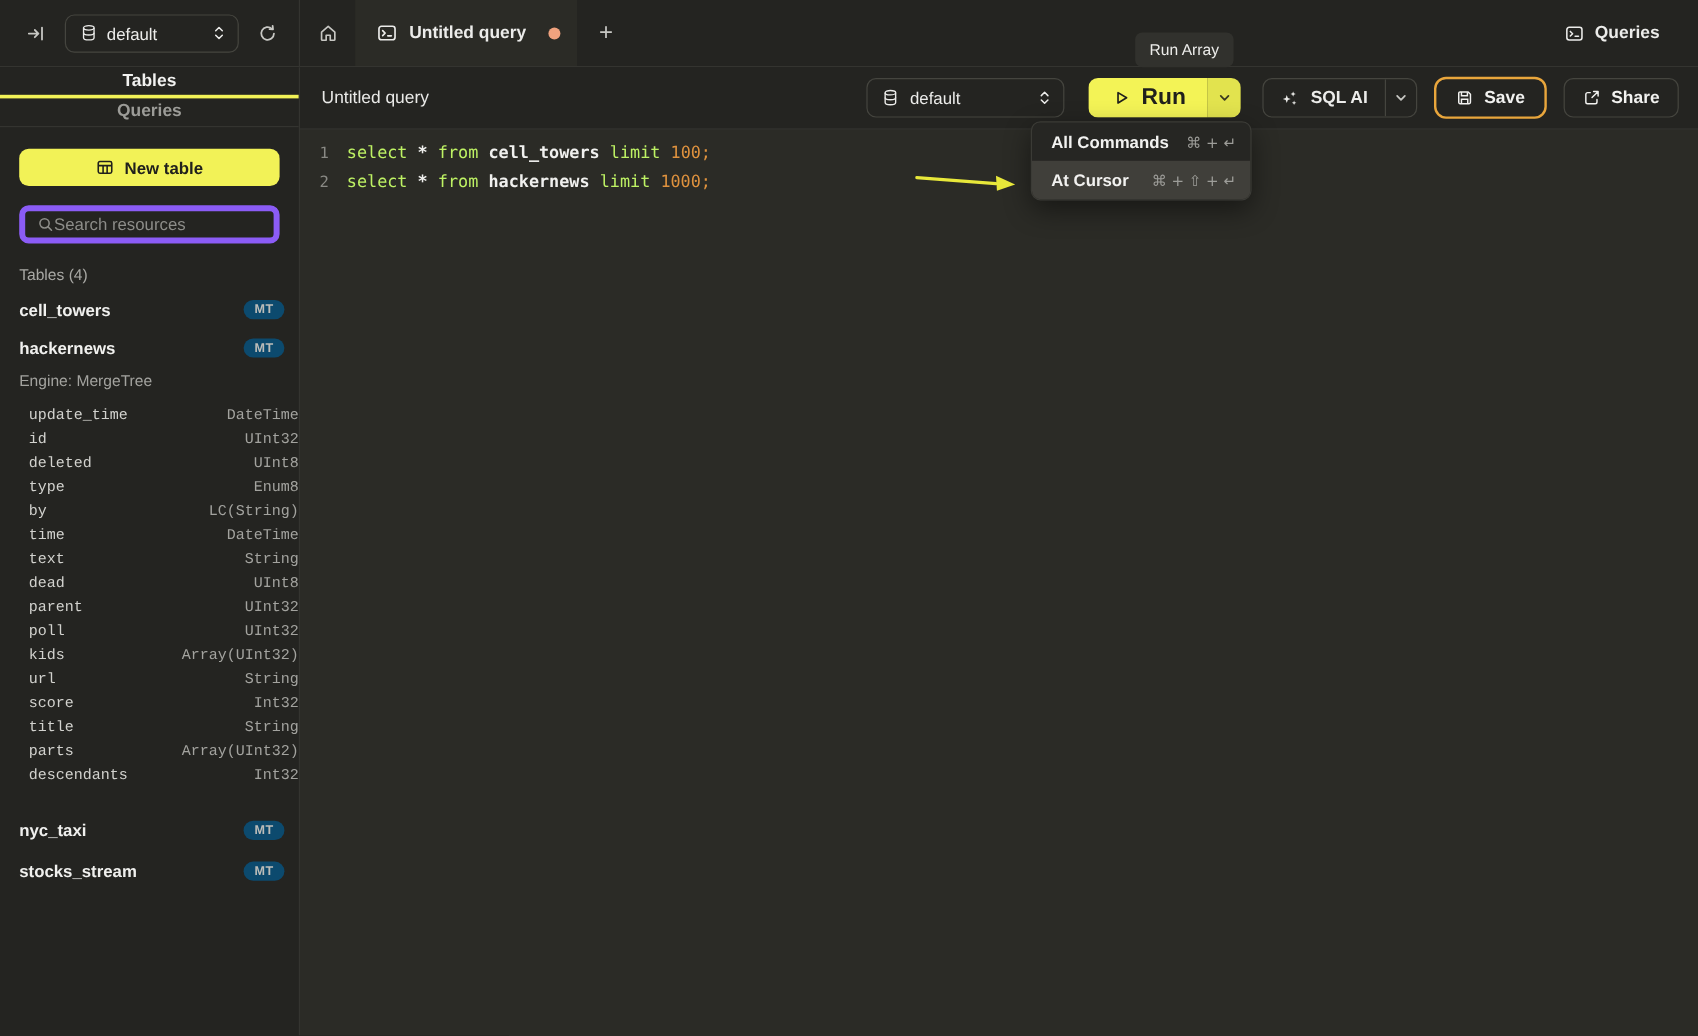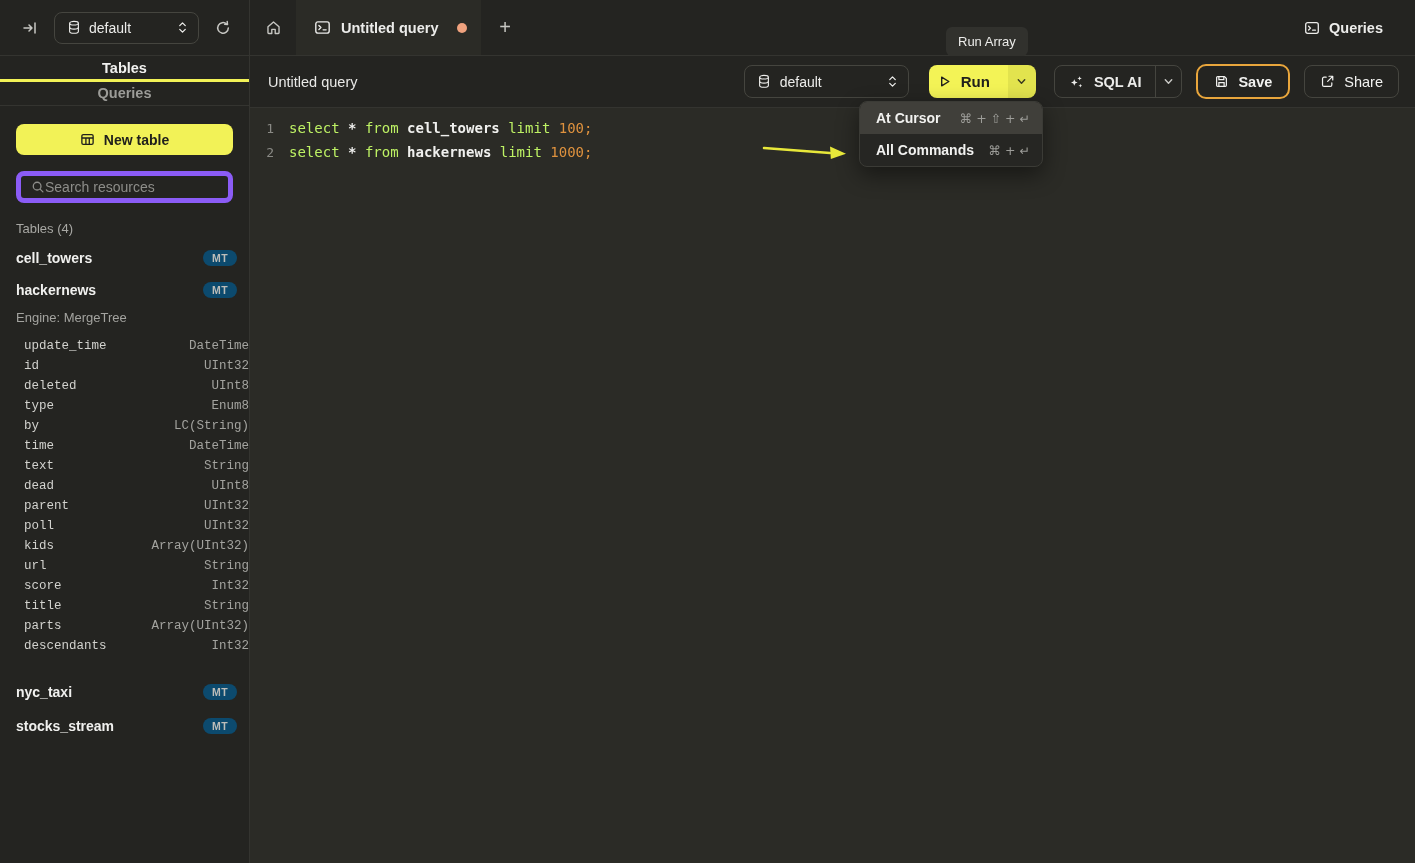--- a/index.html
+++ b/index.html
@@ -127,21 +127,21 @@
   .toolbar-spacer { flex:1 1 auto; }
   .tb-db-select {
     width:165px; height:33px; border:1px solid #45453f; border-radius:8px;
     display:flex; align-items:center; gap:9px; padding:0 10px 0 12px;
     background:transparent; color:#ececea; cursor:pointer; flex:0 0 auto;
   }
   .tb-db-select .lbl { flex:1 1 auto; text-align:left; font-size:14px; }
   .run-split { display:flex; flex:0 0 auto; height:33px; border-radius:8px; overflow:hidden; margin-left:6px; }
   .run-main {
     display:flex; align-items:center; gap:9px; background:#f3f356; border:none;
-    color:#20201c; font-size:15px; font-weight:600; padding:0 18px 0 8px; cursor:pointer;
+    color:#20201c; font-size:19px; font-weight:600; padding:0 18px 0 20px; cursor:pointer;
     font-family:"Liberation Sans", sans-serif;
   }
   .run-caret {
     width:28px; background:#e2e34e; border:none; cursor:pointer; color:#3a3a20;
     display:flex; align-items:center; justify-content:center;
   }
   .sqlai-split {
     display:flex; flex:0 0 auto; height:33px; border:1px solid #45453f; border-radius:8px;
     overflow:hidden; margin-left:4px;
   }
@@ -155,21 +155,21 @@
     color:#c7c7c3; cursor:pointer; display:flex; align-items:center; justify-content:center;
   }
   .save-btn {
     height:35px; border:2px solid #e9a63c; border-radius:10px; background:transparent;
     color:#f2f2f0; font-size:14.5px; font-weight:600; padding:0 16px;
     display:flex; align-items:center; gap:9px; cursor:pointer; flex:0 0 auto;
     font-family:"Liberation Sans", sans-serif;
   }
   .share-btn {
     height:33px; border:1px solid #45453f; border-radius:8px; background:transparent;
-    color:#f2f2f0; font-size:14.5px; font-weight:400; padding:0 15px;
+    color:#f2f2f0; font-size:14.5px; font-weight:700; padding:0 15px;
     display:flex; align-items:center; gap:9px; cursor:pointer; flex:0 0 auto;
     font-family:"Liberation Sans", sans-serif;
   }
 
   
   .editor { padding-top:8px; }
   .code-line { display:flex; align-items:center; height:24px; font-family:"DejaVu Sans Mono", monospace; font-size:14px; }
   .lnum { width:24px; text-align:right; color:#8a8a85; font-size:13px; flex:0 0 auto; }
   .code { margin-left:15px; white-space:pre; }
   .tok { white-space:pre; }
@@ -486,26 +486,26 @@
     <div class="code-line">
       <span class="lnum">2</span>
       <span class="code"><span class="tok t-kw">select </span><span class="tok t-b">* </span><span class="tok t-kw">from </span><span class="tok t-b">hackernews </span><span class="tok t-kw">limit </span><span class="tok t-num">1000;</span></span>
     </div>
   </div>
 </div>
 
 <div class="tooltip">Run Array</div>
 
 <div class="run-menu">
+  <div class="menu-item">
+    <span class="mi-label">All Commands</span>
+    <span class="mi-shortcut">⌘ + ↵</span>
+  </div>
   <div class="menu-item highlighted">
     <span class="mi-label">At Cursor</span>
     <span class="mi-shortcut">⌘ + ⇧ + ↵</span>
-  </div>
-  <div class="menu-item">
-    <span class="mi-label">All Commands</span>
-    <span class="mi-shortcut">⌘ + ↵</span>
   </div>
 </div>
 
 <svg class="anno-arrow" width="92" height="24" viewBox="0 0 92 24">
   <path d="M4 8 L70 13" stroke="#e8e83a" stroke-width="2.6" fill="none" stroke-linecap="round"></path>
   <polygon points="70,6.5 86,13.8 70.8,19" fill="#e8e83a"></polygon>
 </svg>
 
 </body></html>

